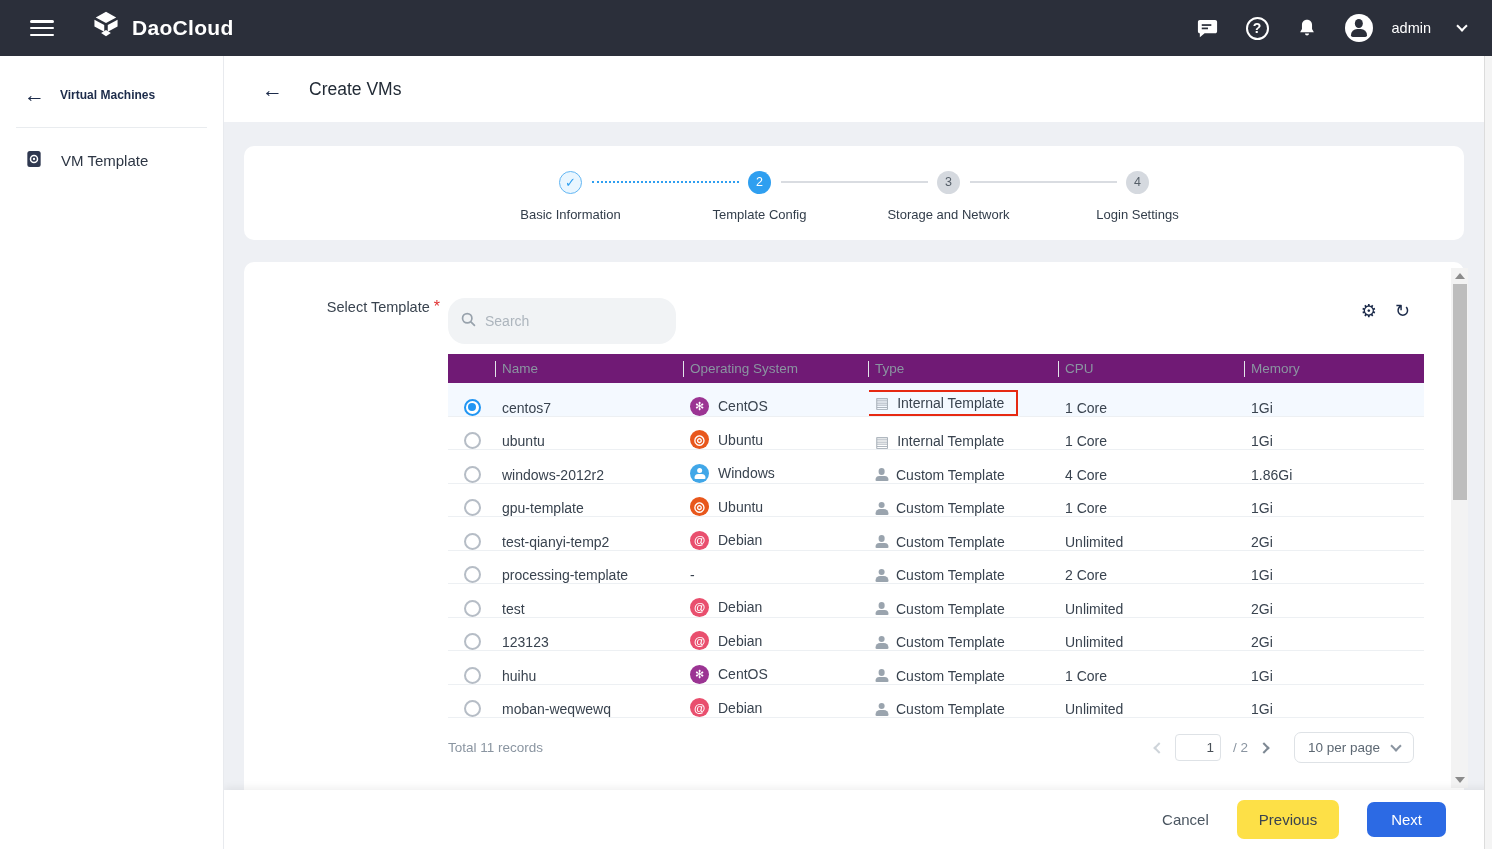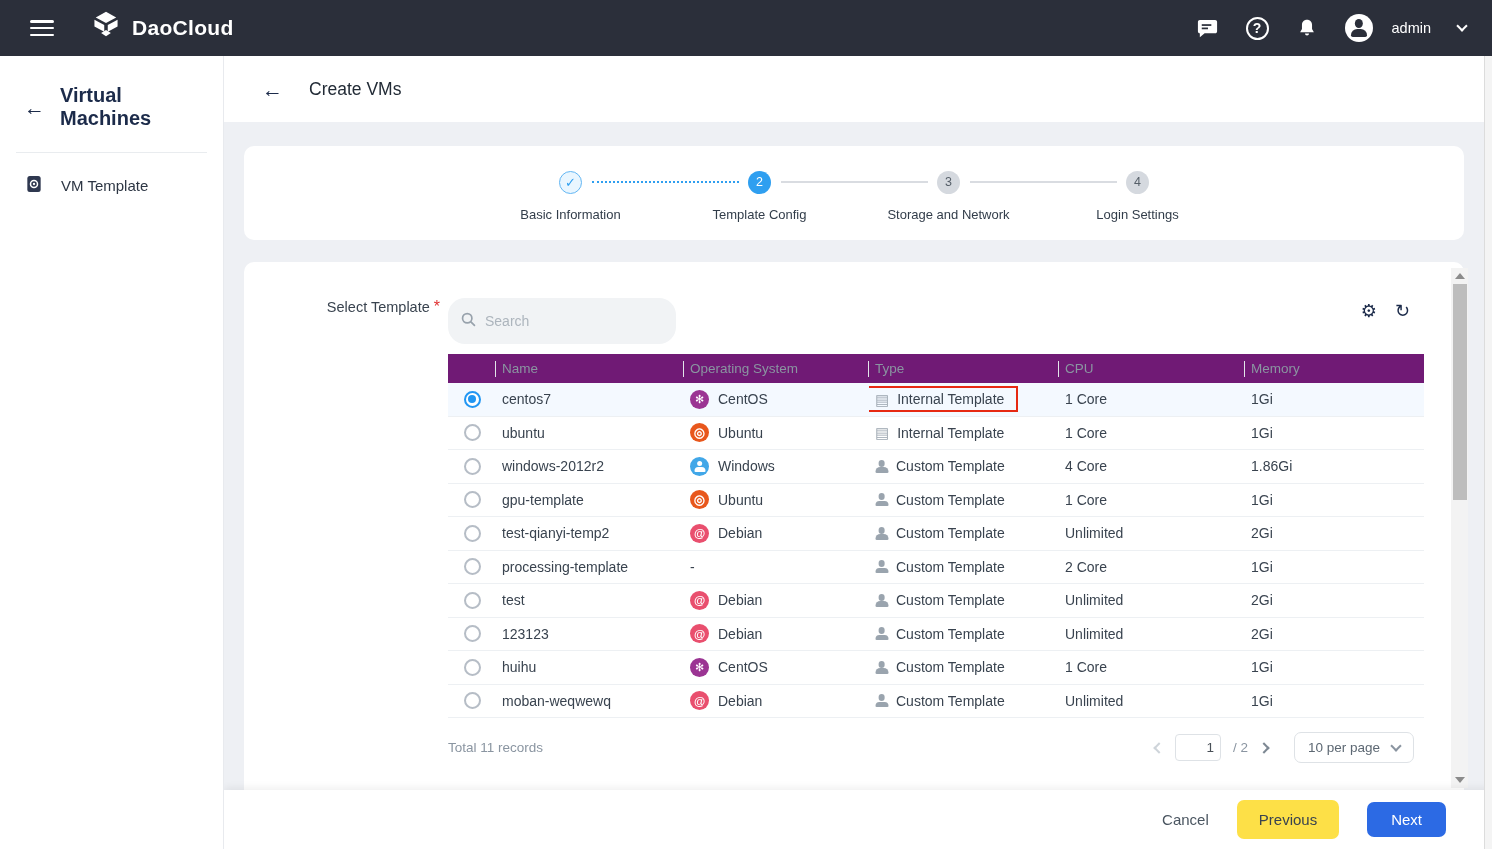--- a/index.html
+++ b/index.html
@@ -30,21 +30,21 @@
   .person-glyph::after  { content:""; position:absolute; left:50%; bottom:0; transform:translateX(-50%);
                           width:100%; height:42%; border-radius:7px 7px 2px 2px; background:currentColor; }
   .pg-small { width:11px; height:11px; color:#fff; }
   .pg-gray  { width:13px; height:13px; color:#9aa4ae; }
 
   
   .sidebar { position:absolute; top:56px; left:0; bottom:0; width:224px; background:#fff;
              border-right:1px solid #e8eaee; z-index:40; }
   .sb-head { display:flex; align-items:center; gap:15px; padding:28px 20px 22px 24px; }
   .back-arrow { font-size:21px; color:#1c2b4a; line-height:1; cursor:pointer; }
-  .sb-title { font-size:20px; font-weight:bold; color:#1c2b4a; }
+  .sb-title { font-size:12px; font-weight:bold; color:#1c2b4a; }
   .sb-divider { height:1px; background:#e9ecef; margin:0 16px 6px 16px; }
   .sb-item { display:flex; align-items:center; gap:17px; padding:15px 24px; font-size:15px; color:#2d3644; cursor:pointer; }
   .sb-item.active { color:var(--accent-blue,#2c6ae4); }
 
   
   .main { position:absolute; left:224px; top:56px; right:0; bottom:0; overflow:hidden; }
   .page-header { position:absolute; top:0; left:0; right:0; height:66px; background:#fff;
                  display:flex; align-items:center; gap:26px; padding-left:38px; z-index:5; }
   .page-title { font-size:17.5px; color:#222b36; font-weight:500; }
 
@@ -79,21 +79,21 @@
   .search-box input::placeholder { color:#adb5bd; }
   .toolbar-icons { margin-left:auto; display:flex; gap:18px; padding-right:14px; margin-top:4px; }
   .tool-glyph { font-size:18px; color:#1c2b4a; line-height:1; cursor:pointer; }
 
   
   .thead { display:flex; background:#701a75; height:29px; align-items:center; }
   .th { font-size:13.5px; color:#8a95a1; padding-left:6px; height:16px; display:flex; align-items:center;
         border-right:1px solid #e2e6ea; }
   .th:last-child { border-right:none; }
   .c0{width:48px;} .c1{width:188px;} .c2{width:185px;} .c3{width:190px;} .c4{width:186px;} .c5{flex:1;}
-  .trow { display:flex; align-items:center; height:33.5px; border-bottom:1px solid #edf0f3; font-size:14px; color:#39434f; cursor:pointer; }
+  .trow { display:flex; align-items:flex-end; height:33.5px; border-bottom:1px solid #edf0f3; font-size:14px; color:#39434f; cursor:pointer; }
   .trow.selected { background:#f4f9ff; }
   .cell { padding-left:6px; display:flex; align-items:center; overflow:hidden; white-space:nowrap; }
   .cell.c0 { padding-left:0; justify-content:center; }
   .radio { width:17px; height:17px; border:2px solid #b6bdc6; border-radius:50%; background:#fff; position:relative; }
   .radio.sel { border-color:var(--radio-blue,#2196f3); }
   .radio.sel::after { content:""; position:absolute; left:50%; top:50%; transform:translate(-50%,-50%);
                       width:8px; height:8px; border-radius:50%; background:var(--radio-blue,#2196f3); }
   .os-badge { width:19px; height:19px; border-radius:50%; color:#fff; display:inline-flex; align-items:center;
               justify-content:center; margin-right:9px; flex-shrink:0; font-size:12px; }
   .os-centos  { background:var(--centos,#9b3493); font-size:11px; }

